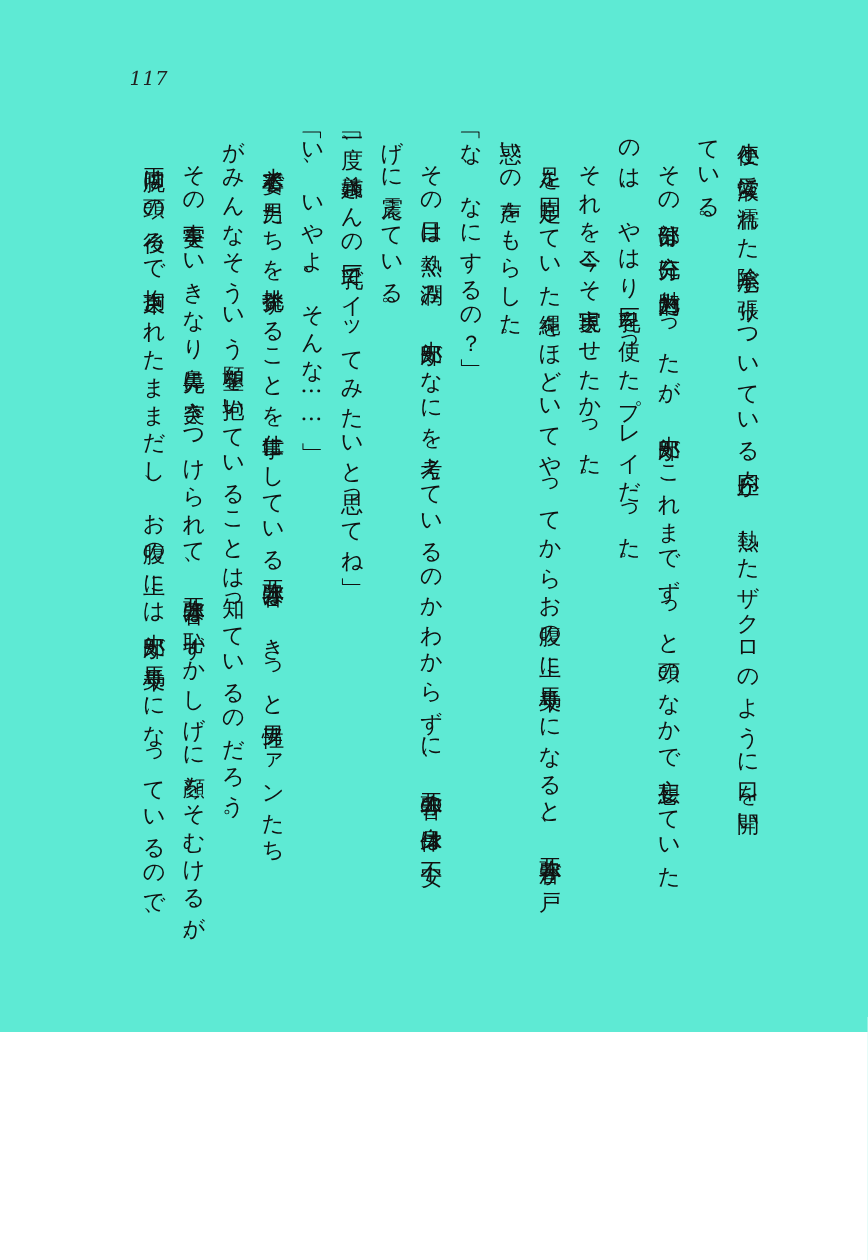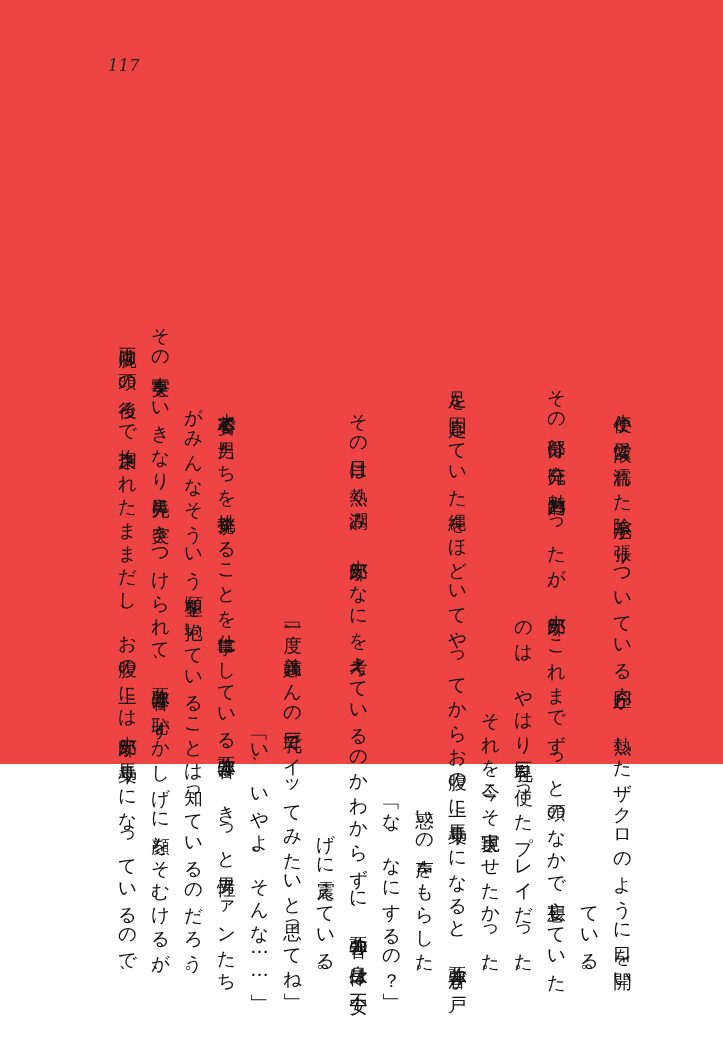--- a/index.html
+++ b/index.html
@@ -11,23 +11,22 @@
     width: 723px;
     height: 1050px;
     overflow: hidden;
     font-family: "DejaVu Serif", "Liberation Serif", serif;
     color: #1a1a1a;
   }
 
   #page {
     position: relative;
     width: 723px;
-    height: 764px;
-    background: #ef4444;
-    text-align: right;
+    height: 860px;
+    background: #5eead4;
   }
 
   
   #page-number {
     position: absolute;
     left: 108px;
     top: 56px;
     font-size: 16px;
     font-style: italic;
     font-family: "DejaVu Serif", "Liberation Serif", serif;

